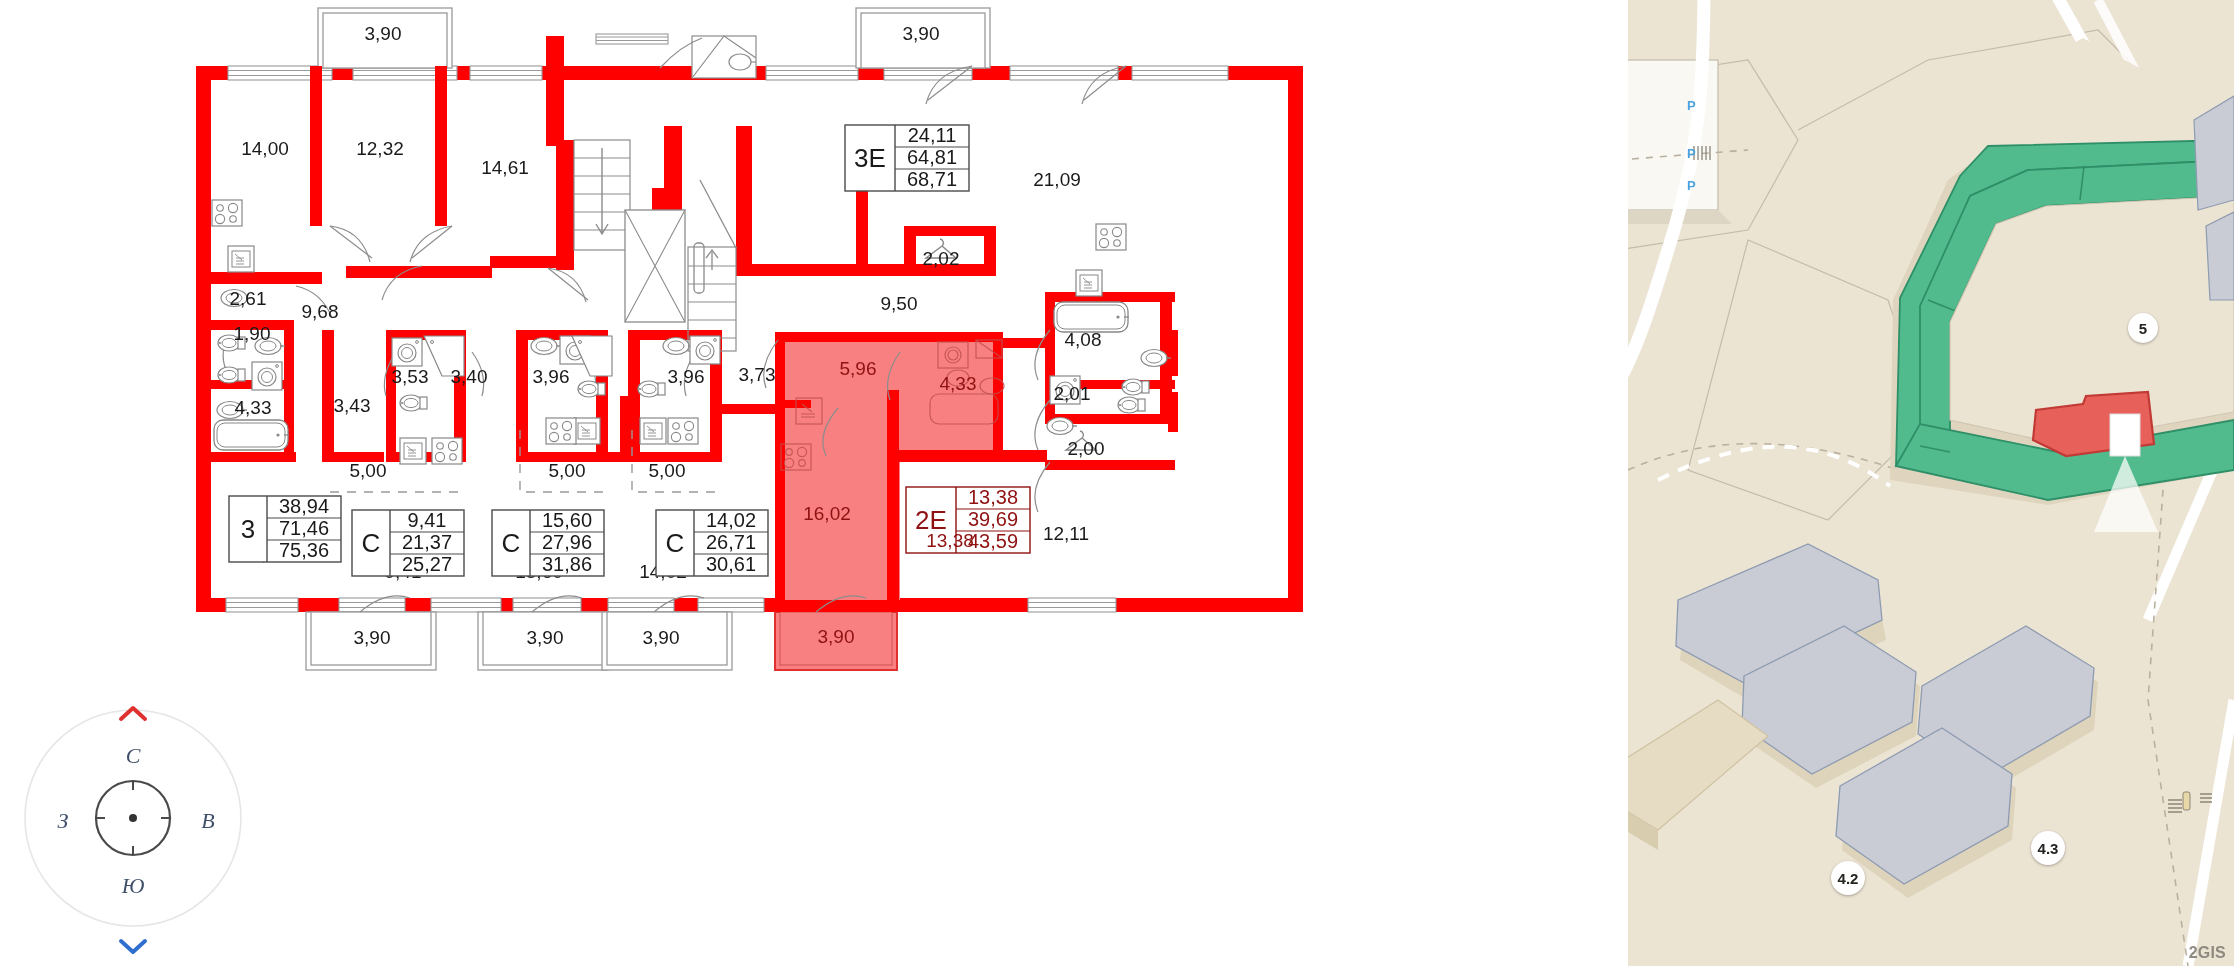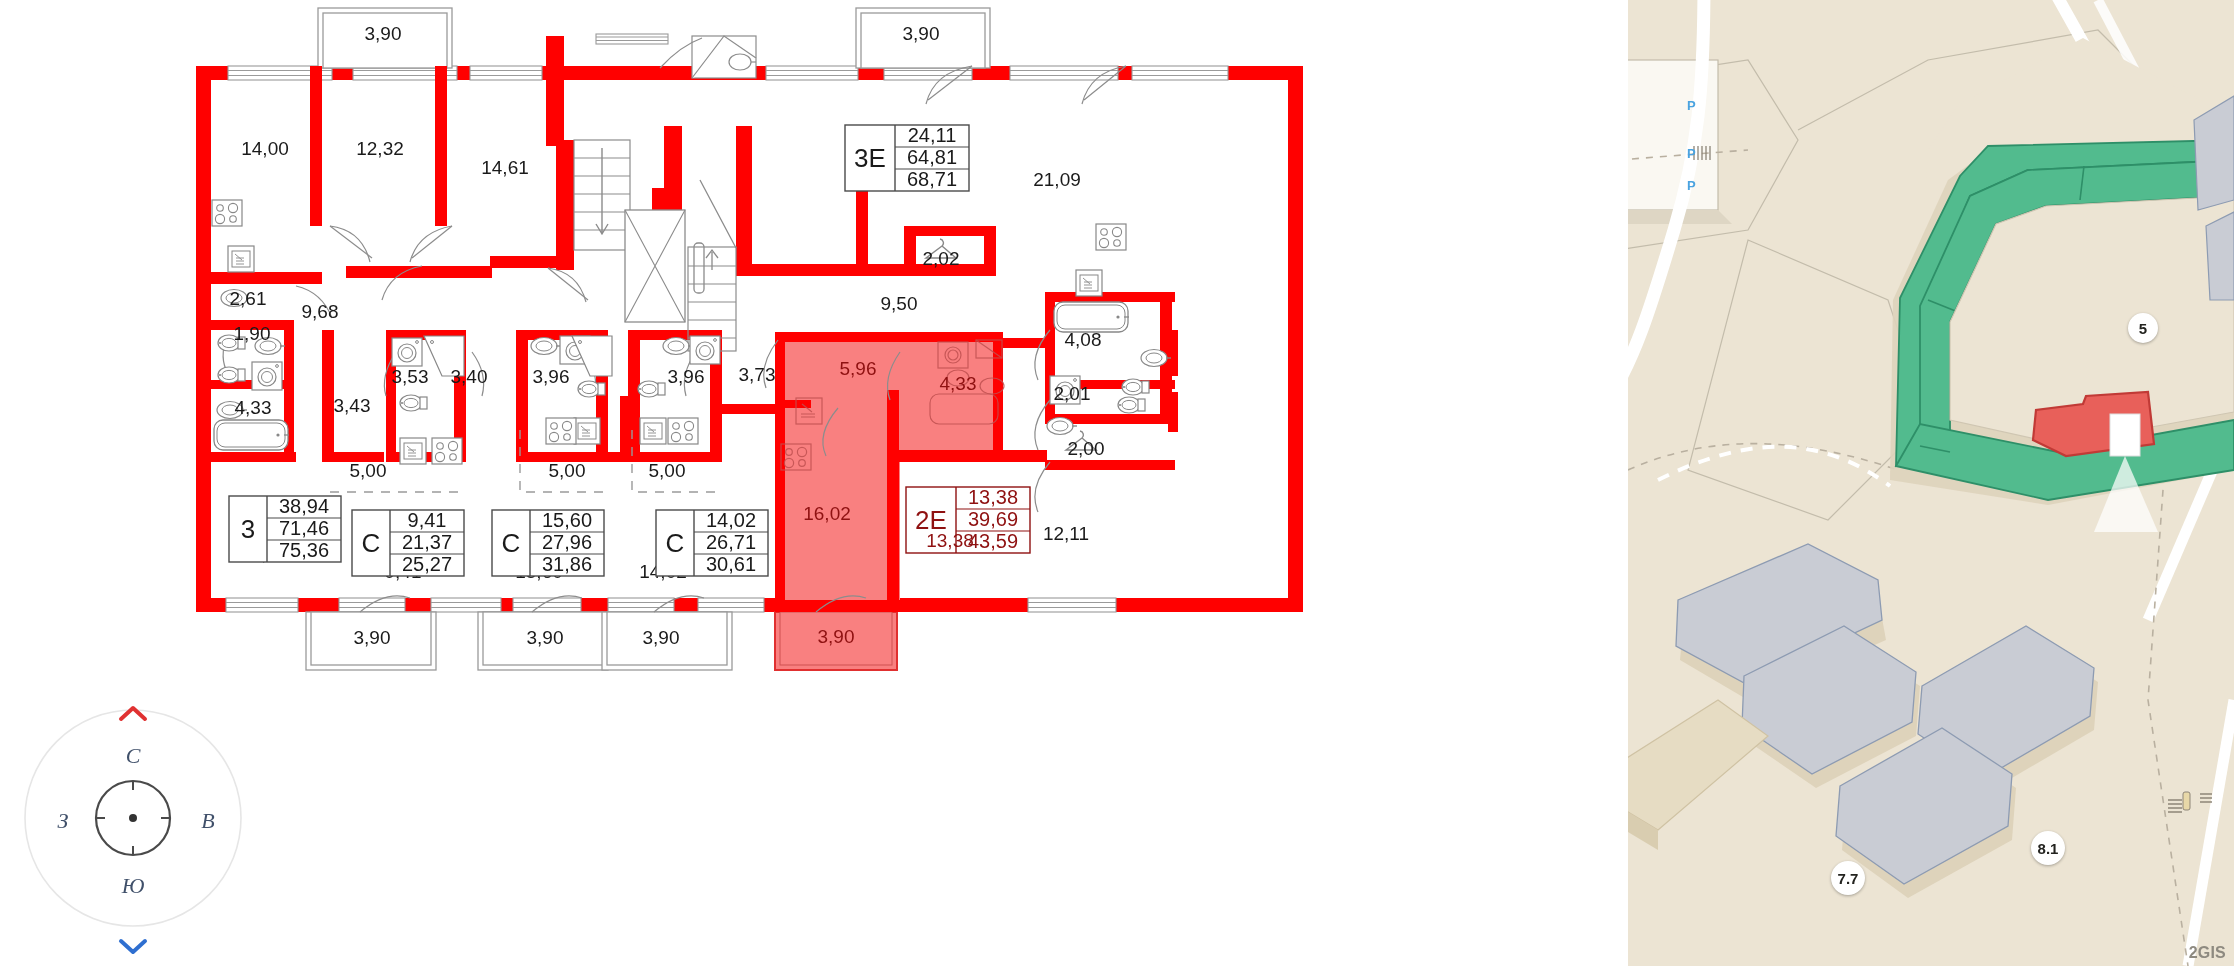--- a/index.html
+++ b/index.html
@@ -547,22 +547,22 @@
         <path d="M572 794 h12 M572 798 h12 M572 802 h12"></path>
       </g>
 
       <g>
         <rect x="555" y="792" width="7" height="18" rx="2" fill="#e8d8a8" stroke="#8d8578" stroke-width="1"></rect>
       </g>
     </svg>
 
     <div id="mapmarkers">
         <div class="mapbadge" style="left: 500px; top: 313px; width: 30px; height: 30px;">5</div>
-        <div class="mapbadge" style="left: 203px; top: 861px; width: 34px; height: 34px;">7.7</div>
-        <div class="mapbadge" style="left: 403px; top: 831px; width: 34px; height: 34px;">8.1</div>
+        <div class="mapbadge" style="left: 203px; top: 861px; width: 34px; height: 34px;">4.2</div>
+        <div class="mapbadge" style="left: 403px; top: 831px; width: 34px; height: 34px;">4.3</div>
       </div>
     <div id="parkingtags">
         <div class="ptag" style="left: 59px; top: 98px;">P</div>
         <div class="ptag" style="left: 59px; top: 146px;">P</div>
         <div class="ptag" style="left: 59px; top: 178px;">P</div>
       </div>
     <div id="watermark">2GIS</div>
   </div>
 
 </div>

